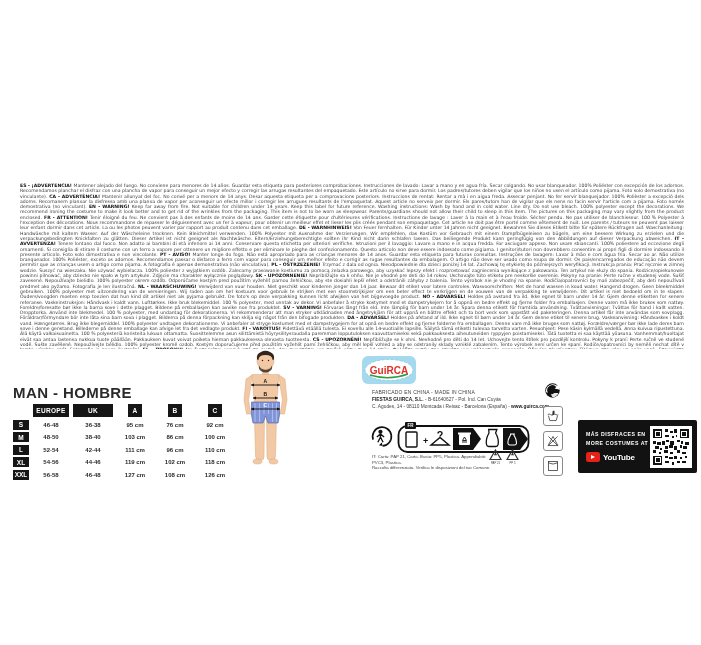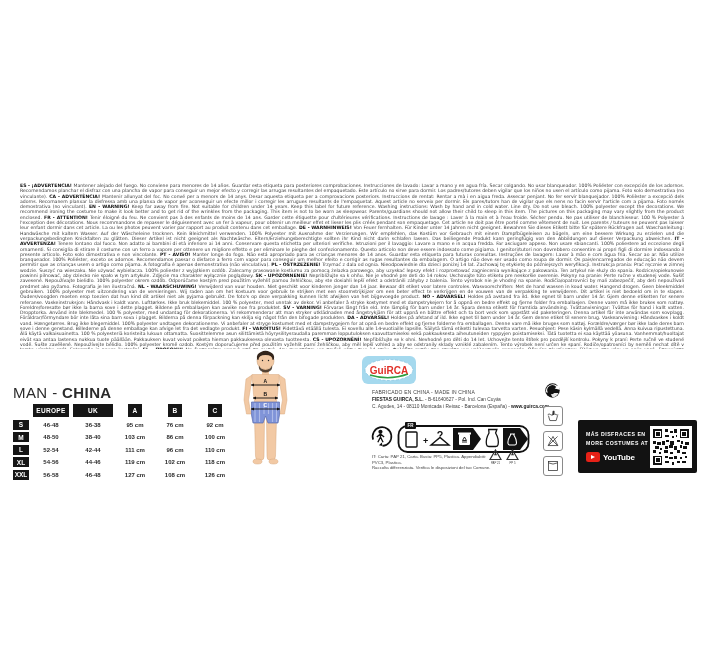--- a/index.html
+++ b/index.html
@@ -5,21 +5,21 @@
   html,body{margin:0;padding:0;background:#fff;}
   #page{position:relative;width:701px;height:645px;background:#ffffff;overflow:hidden;
         font-family:"Liberation Sans",sans-serif;color:#222;}
   
   .warnings{position:absolute;left:20px;top:183px;width:664px;height:166px;
             font-family:"DejaVu Sans","Liberation Sans",sans-serif;
             font-size:4.6px;line-height:5.3px;color:#3c3c3c;text-align:justify;overflow:hidden;}
   .warnings b{color:#111;}
   
   .prod-title{position:absolute;left:13px;top:384px;font-size:15px;letter-spacing:.4px;color:#2a2a2a;}
-  .prod-title .light{font-weight:400;}
+  .prod-title .light{font-weight:700;}
   .prod-title .bold{font-weight:800;}
   
   .size-table{position:absolute;left:13px;top:404px;display:grid;
               grid-template-columns:16px 36px 40px 36px 36px 36px;
               column-gap:4px;row-gap:2.5px;align-items:stretch;}
   .th,.cell{display:flex;align-items:center;justify-content:center;}
   .th{height:13px;background:#161616;color:#fff;font-weight:700;font-size:6.5px;letter-spacing:.3px;}
   .th.corner{background:transparent;}
   .th.sq{width:14px;justify-self:center;}
   .cell{height:10px;font-size:6px;font-weight:700;color:#2b2b2b;}
@@ -56,21 +56,21 @@
 </head>
 <body>
 
 <div id="page">
 
   <div class="warnings"><b>ES - ¡ADVERTENCIA! </b>Mantener alejado del fuego. No conviene para menores de 14 años. Guardar esta etiqueta para posteriores comprobaciones. Instrucciones de lavado: Lavar a mano y en agua fría. Secar colgando. No usar blanqueador. 100% Poliéster con excepción de los adornos. Recomendamos planchar el disfraz con una plancha de vapor para conseguir un mejor efecto y corregir las arrugas resultantes del empaquetado. Este artículo no sirve para dormir. Los padres/tutores deben vigilar que los niños no usen el artículo como pijama. Foto solo demostrativa (no vinculante).<b> CA - ADVERTÈNCIA! </b>Mantenir allunyat del foc. No convé per a menors de 14 anys. Desar aquesta etiqueta per a comprovacions posteriors. Instruccions de rentat: Rentar a mà i en aigua freda. Assecar penjant. No fer servir blanquejador. 100% Polièster a excepció dels adorns. Recomanem planxar la disfressa amb una planxa de vapor per aconseguir un efecte millor i corregir les arrugues resultants de l'empaquetat. Aquest article no serveix per dormir. Els pares/tutors han de vigilar que els nens no facin servir l'article com a pijama. Foto només demostrativa (no vinculant).<b> EN - WARNING! </b>Keep far away from fire. Not suitable for children under 14 years. Keep this label for future reference. Washing instructions: Wash by hand and in cold water. Line dry. Do not use bleach. 100% polyester except the decorations. We recommend ironing the costume to make it look better and to get rid of the wrinkles from the packaging. This item is not to be worn as sleepwear. Parents/guardians should not allow their child to sleep in this item. The pictures on this packaging may vary slightly from the product enclosed.<b> FR - ATTENTION! </b>Tenir éloigné du feu. Ne convient pas à des enfants de moins de 14 ans. Garder cette étiquette pour d'ultérieures vérifications. Instructions de lavage : Laver à la main et à l'eau froide. Sécher pendu. Ne pas utiliser de blanchisseur. 100 % Polyester à l'exception des décorations. Nous recommandons de repasser le déguisement avec un fer à vapeur, pour obtenir un meilleur effet et lisser les plis créés pendant son empaquetage. Cet article ne doit pas être porté comme vêtement de nuit. Les parents / tuteurs ne peuvent pas laisser leur enfant dormir dans cet article. La ou les photos peuvent varier par rapport au produit contenu dans cet emballage.<b> DE - WARNHINWEIS! </b>Von Feuer fernhalten. Für Kinder unter 14 Jahren nicht geeignet. Bewahren Sie dieses Etikett bitte für spätere Rückfragen auf. Waschanleitung: Handwäsche mit kaltem Wasser. Auf der Wäscheleine trocknen. Kein Bleichmittel verwenden. 100% Polyester mit Ausnahme der Verzierungen. Wir empfehlen, das Kostüm vor Gebrauch mit einem Dampfbügeleisen zu bügeln, um eine bessere Wirkung zu erzielen und die verpackungsbedingten Knickfalten zu glätten. Dieser Artikel ist nicht geeignet als Nachtwäsche. Eltern/Erziehungsberechtigte sollten ihr Kind nicht darin schlafen lassen. Das beiliegende Produkt kann geringfügig von den Abbildungen auf dieser Verpackung abweichen.<b> IT - AVVERTENZA! </b>Tenere lontano dal fuoco. Non adatto ai bambini di età inferiore ai 14 anni. Conservare questa etichetta per ulteriori verifiche. Istruzioni per il lavaggio: Lavare a mano e in acqua fredda. Far asciugare appeso. Non usare sbiancanti. 100% poliestere ad eccezione degli ornamenti. Si consiglia di stirare il costume con un ferro a vapore per ottenere un migliore effetto e per eliminare le pieghe del confezionamento. Questo articolo non deve essere indossato come pigiama. I genitori/tutori non dovrebbero consentire ai propri figli di dormire indossando il presente articolo. Foto solo dimostrativa e non vincolante.<b> PT - AVISO! </b>Manter longe do fogo. Não está apropriado para as crianças menores de 14 anos. Guardar esta etiqueta para futuras consultas. Instruções de lavagem: Lavar à mão e com água fria. Secar ao ar. Não utilize branqueador. 100% Poliéster, exceto os adornos. Recomendamos passar o disfarce a ferro com vapor para conseguir um melhor efeito e corrigir as rugas resultantes da embalagem. O artigo não deve ser usado como roupa de dormir. Os pais/encarregados de educação não devem permitir que as crianças usem o artigo como pijama. A fotografia é apenas demonstrativa (não vinculativa).<b> PL - OSTRZEŻENIE! </b>Trzymać z dala od ognia. Nieodpowiednie dla dzieci poniżej 14 lat. Zachowaj tę etykietę do późniejszych weryfikacji. Instrukcja prania: Prać ręcznie w zimnej wodzie. Suszyć na wieszaku. Nie używać wybielacza. 100% poliester z wyjątkiem ozdób. Zalecamy prasowanie kostiumu za pomocą żelazka parowego, aby uzyskać lepszy efekt i rozprostować zagniecenia wynikające z pakowania. Ten artykuł nie służy do spania. Rodzice/opiekunowie powinni pilnować, aby dziecko nie spało w tym artykule. Zdjęcie ma charakter wyłącznie poglądowy.<b> SK - UPOZORNENIE! </b>Nepribližujte sa k ohňu. Nie je vhodné pre deti do 14 rokov. Uschovajte túto etiketu pre neskoršie overenie. Pokyny na pranie: Perte ručne v studenej vode. Sušiť zavesené. Nepoužívajte bielidlo. 100% polyester okrem ozdôb. Odporúčame kostým pred použitím vyžehliť parnou žehličkou, aby ste dosiahli lepší efekt a odstránili záhyby z balenia. Tento výrobok nie je vhodný na spanie. Rodičia/opatrovníci by mali zabezpečiť, aby deti nepoužívali predmet ako pyžamo. Fotografia je len ilustračná.<b> NL - WAARSCHUWING! </b>Verwijderd van vuur houden. Niet geschikt voor kinderen jonger dan 14 jaar. Bewaar dit etiket voor latere controles. Wasvoorschriften: Met de hand wassen in koud water. Hangend drogen. Geen bleekmiddel gebruiken. 100% polyester met uitzondering van de versieringen. Wij raden aan om het kostuum voor gebruik te strijken met een stoomstrijkijzer om een beter effect te verkrijgen en de vouwen van de verpakking te verwijderen. Dit artikel is niet bedoeld om in te slapen. Ouders/voogden moeten erop toezien dat hun kind dit artikel niet als pyjama gebruikt. De foto's op deze verpakking kunnen licht afwijken van het bijgevoegde product.<b> NO - ADVARSEL! </b>Holdes på avstand fra ild. Ikke egnet til barn under 14 år. Gjem denne etiketten for senere referanse. Vaskeinstruksjon: Håndvask i kaldt vann. Lufttørkes. Ikke bruk blekemiddel. 100 % polyester, med unntak av dekor. Vi anbefaler å stryke kostymet med et dampstrykejern for å oppnå en bedre effekt og fjerne folder fra emballasjen. Denne varen må ikke brukes som nattøy. Foreldre/foresatte bør ikke la barna sove i dette plagget. Bildene på emballasjen kan avvike noe fra produktet.<b> SV - VARNING! </b>Förvaras långt från eld. Inte lämplig för barn under 14 år. Spara denna etikett för framtida användning. Tvättanvisningar: Tvättas för hand i kallt vatten. Dropptorka. Använd inte blekmedel. 100 % polyester, med undantag för dekorationerna. Vi rekommenderar att man stryker utklädnaden med ångstrykjärn för att uppnå en bättre effekt och ta bort veck som uppstått vid paketeringen. Denna artikel får inte användas som sovplagg. Föräldrar/förmyndare bör inte låta sina barn sova i plagget. Bilderna på denna förpackning kan skilja sig något från den bifogade produkten.<b> DA - ADVARSEL! </b>Holdes på afstand af ild. Ikke egnet til børn under 14 år. Gem denne etiket til senere brug. Vaskeanvisning: Håndvaskes i koldt vand. Hængetørres. Brug ikke blegemiddel. 100% polyester undtagen dekorationerne. Vi anbefaler at stryge kostumet med et dampstrygejern for at opnå en bedre effekt og fjerne folderne fra emballagen. Denne vare må ikke bruges som nattøj. Forældre/værger bør ikke lade deres barn sove i denne genstand. Billederne på denne emballage kan afvige let fra det vedlagte produkt.<b> FI - VAROITUS! </b>Pidettävä etäällä tulesta. Ei sovellu alle 14-vuotiaille lapsille. Säilytä tämä etiketti tulevaa tarvetta varten. Pesuohjeet: Pese käsin kylmällä vedellä. Anna kuivua ripustettuna. Älä käytä valkaisuainetta. 100 % polyesteriä koristeita lukuun ottamatta. Suosittelemme asun silittämistä höyrysilitysraudalla paremman lopputuloksen saavuttamiseksi sekä pakkauksesta aiheutuneiden ryppyjen poistamiseksi. Tätä tuotetta ei saa käyttää yöasuna. Vanhemmat/huoltajat eivät saa antaa lastensa nukkua tuote päällään. Pakkauksen kuvat voivat poiketa hieman pakkauksessa olevasta tuotteesta.<b> CS - UPOZORNĚNÍ! </b>Nepřibližujte se k ohni. Nevhodné pro děti do 14 let. Uchovejte tento štítek pro pozdější kontrolu. Pokyny k praní: Perte ručně ve studené vodě. Sušte zavěšené. Nepoužívejte bělidlo. 100% polyester kromě ozdob. Kostým doporučujeme před použitím vyžehlit parní žehličkou, aby měl lepší vzhled a aby se odstranily sklady vzniklé zabalením. Tento výrobek není určen ke spaní. Rodiče/opatrovníci by neměli nechat dítě v tomto výrobku spát. Fotografie je pouze ilustrační.<b> EL - ΠΡΟΣΟΧΗ! </b>Να διατηρείται μακριά από τη φωτιά. Δεν συνιστάται για παιδιά κάτω των 14 ετών. Φυλάξτε αυτήν την ετικέτα για μελλοντικές αναφορές. Οδηγίες πλυσίματος: Πλύσιμο στο χέρι με κρύο νερό. Στεγνώστε κρεμασμένο. Μη χρησιμοποιείτε λευκαντικό. 100% πολυεστέρας εκτός από τα διακοσμητικά. Συνιστούμε να σιδερώσετε τη στολή με ατμοσίδερο για καλύτερο αποτέλεσμα και για να εξαφανιστούν οι ζάρες της συσκευασίας. Αυτό το προϊόν δεν πρέπει να φοριέται ως πιτζάμα. Οι γονείς/κηδεμόνες δεν πρέπει να επιτρέπουν στα παιδιά τους να κοιμούνται με αυτό το προϊόν. Οι φωτογραφίες είναι ενδεικτικές.يحفظ بعيدا عن النار. غير مناسب للأطفال دون سن 14 عاما. احتفظ بهذه البطاقة للرجوع إليها في المستقبل. تعليمات الغسيل: يغسل يدويا بماء بارد. يجفف معلقا. لا تستخدم المبيض. 100٪ بوليستر باستثناء الزخارف. هذا المنتج غير مخصص للنوم.</div>
 
   <div class="prod-title">
     <span class="light">MAN</span>
     <span class="light">-</span>
-    <span class="bold">CHINA</span>
+    <span class="bold">HOMBRE</span>
   </div>
 
   <div class="size-table">
     <div class="th corner"></div>
     <div class="th">EUROPE</div>
     <div class="th">UK</div>
     <div class="th sq">A</div>
     <div class="th sq">B</div>
     <div class="th sq">C</div>
   <div class="cell size">S</div>

